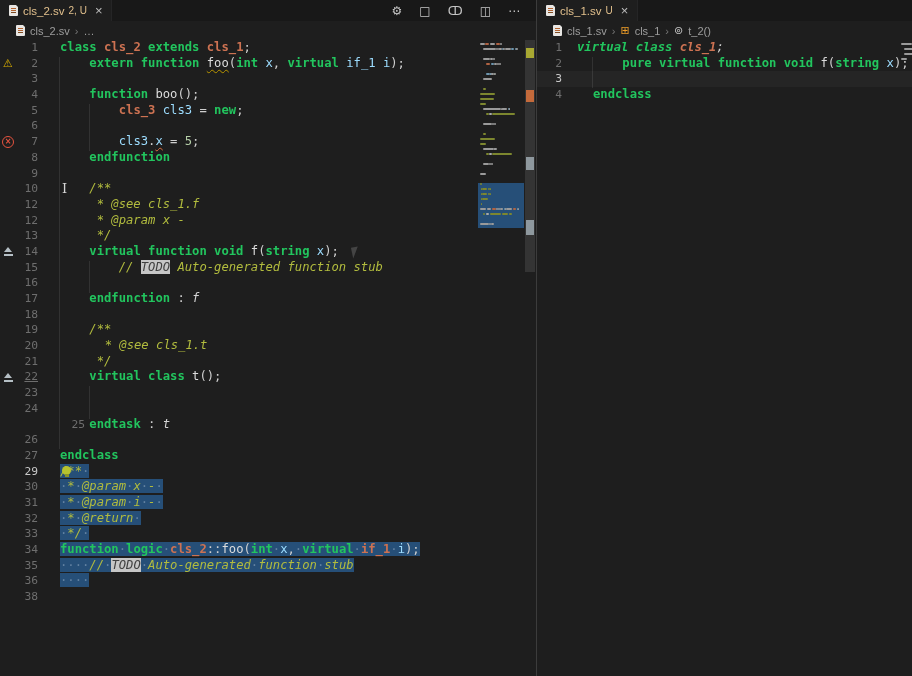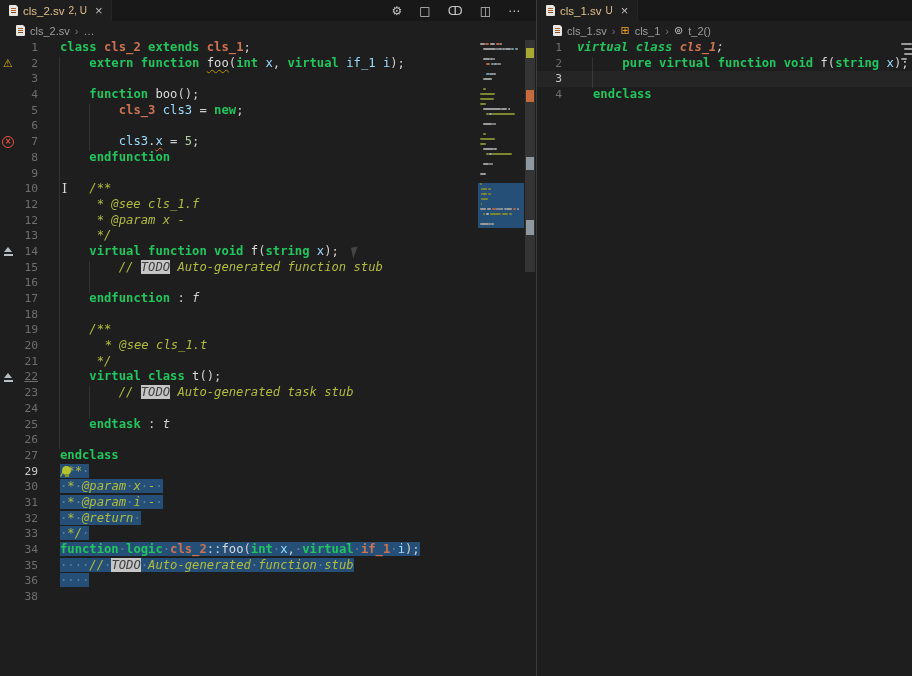--- a/index.html
+++ b/index.html
@@ -132,23 +132,23 @@
         <div class="code-line"><span class="ln-num" style="width: 38px;">13</span><span class="code-text" style="left: 60px;"><span class="tk-cmt">     */</span></span></div>
         <div class="code-line"><span class="ln-num" style="width: 38px;">14</span><span class="gicon"><span class="gi-hint"></span></span><span class="code-text" style="left: 60px;"><span class="tk-pln">    </span><span class="tk-kw">virtual function void </span><span class="tk-fn">f</span><span class="tk-pln">(</span><span class="tk-kw">string</span><span class="tk-pln"> </span><span class="tk-var">x</span><span class="tk-pln">);</span></span></div>
         <div class="code-line"><span class="ln-num" style="width: 38px;">15</span><span class="code-text" style="left: 60px;"><span class="tk-pln">        </span><span class="tk-cmt">// </span><span class="tk-todo">TODO</span><span class="tk-cmt"> Auto-generated function stub</span></span></div>
         <div class="code-line"><span class="ln-num" style="width: 38px;">16</span><span class="code-text" style="left: 60px;"></span></div>
         <div class="code-line"><span class="ln-num" style="width: 38px;">17</span><span class="code-text" style="left: 60px;"><span class="tk-pln">    </span><span class="tk-kw">endfunction</span><span class="tk-pln"> : </span><span class="tk-lbl">f</span></span></div>
         <div class="code-line"><span class="ln-num" style="width: 38px;">18</span><span class="code-text" style="left: 60px;"></span></div>
         <div class="code-line"><span class="ln-num" style="width: 38px;">19</span><span class="code-text" style="left: 60px;"><span class="tk-pln">    </span><span class="tk-cmt">/**</span></span></div>
         <div class="code-line"><span class="ln-num" style="width: 38px;">20</span><span class="code-text" style="left: 68px;"><span class="tk-cmt">     * @see cls_1.t</span></span></div>
         <div class="code-line"><span class="ln-num" style="width: 38px;">21</span><span class="code-text" style="left: 60px;"><span class="tk-cmt">     */</span></span></div>
         <div class="code-line"><span class="ln-num" style="width: 38px; text-decoration: underline;">22</span><span class="gicon"><span class="gi-hint"></span></span><span class="code-text" style="left: 60px;"><span class="tk-pln">    </span><span class="tk-kw">virtual class </span><span class="tk-fn">t</span><span class="tk-pln">();</span></span></div>
-        <div class="code-line"><span class="ln-num" style="width: 38px;">23</span><span class="code-text" style="left: 60px;"><span class="tk-pln">        </span><span class="tk-cmt">// </span><span class="tk-todo">TODO</span><span class="tk-cmt"> Auto-generated task stub</span></span></div>
+        <div class="code-line"><span class="ln-num" style="width: 38px;">23</span></div>
         <div class="code-line"><span class="ln-num" style="width: 38px;">24</span><span class="code-text" style="left: 60px;"></span></div>
-        <div class="code-line"><span class="ln-num" style="width: 38px;">25</span><span class="code-text" style="left: 60px;"><span class="tk-pln">    </span><span class="tk-kw">endtask</span><span class="tk-pln"> : </span><span class="tk-lbl">t</span></span></div>
+        <div class="code-line"><span class="ln-num" style="width: 38px; padding-left: 47px;">25</span><span class="code-text" style="left: 60px;"><span class="tk-pln">    </span><span class="tk-kw">endtask</span><span class="tk-pln"> : </span><span class="tk-lbl">t</span></span></div>
         <div class="code-line"><span class="ln-num" style="width: 38px;">26</span><span class="code-text" style="left: 60px;"></span></div>
         <div class="code-line"><span class="ln-num" style="width: 38px;">27</span><span class="code-text" style="left: 60px;"><span class="tk-kw">endclass</span></span></div>
         <div class="code-line"><span class="ln-num active" style="width: 38px;">29</span><span class="code-text" style="left: 60px;"><span class="sel"><span class="tk-cmt">/**</span><span class="tk-ws">·</span></span></span></div>
         <div class="code-line"><span class="ln-num" style="width: 38px;">30</span><span class="code-text" style="left: 60px;"><span class="sel"><span class="tk-ws">·</span><span class="tk-cmt">*</span><span class="tk-ws">·</span><span class="tk-cmt">@param</span><span class="tk-ws">·</span><span class="tk-cmt">x</span><span class="tk-ws">·</span><span class="tk-cmt">-</span><span class="tk-ws">·</span></span></span></div>
         <div class="code-line"><span class="ln-num" style="width: 38px;">31</span><span class="code-text" style="left: 60px;"><span class="sel"><span class="tk-ws">·</span><span class="tk-cmt">*</span><span class="tk-ws">·</span><span class="tk-cmt">@param</span><span class="tk-ws">·</span><span class="tk-cmt">i</span><span class="tk-ws">·</span><span class="tk-cmt">-</span><span class="tk-ws">·</span></span></span></div>
         <div class="code-line"><span class="ln-num" style="width: 38px;">32</span><span class="code-text" style="left: 60px;"><span class="sel"><span class="tk-ws">·</span><span class="tk-cmt">*</span><span class="tk-ws">·</span><span class="tk-cmt">@return</span><span class="tk-ws">·</span></span></span></div>
         <div class="code-line"><span class="ln-num" style="width: 38px;">33</span><span class="code-text" style="left: 60px;"><span class="sel"><span class="tk-ws">·</span><span class="tk-cmt">*/</span><span class="tk-ws">·</span></span></span></div>
         <div class="code-line"><span class="ln-num" style="width: 38px;">34</span><span class="code-text" style="left: 60px;"><span class="sel"><span class="tk-kw">function</span><span class="tk-ws">·</span><span class="tk-kw">logic</span><span class="tk-ws">·</span><span class="tk-type">cls_2</span><span class="tk-pln">::</span><span class="tk-fn">foo</span><span class="tk-pln">(</span><span class="tk-kw">int</span><span class="tk-ws">·</span><span class="tk-var">x</span><span class="tk-pln">,</span><span class="tk-ws">·</span><span class="tk-kw">virtual</span><span class="tk-ws">·</span><span class="tk-type">if_1</span><span class="tk-ws">·</span><span class="tk-var">i</span><span class="tk-pln">);</span></span></span></div>
         <div class="code-line"><span class="ln-num" style="width: 38px;">35</span><span class="code-text" style="left: 60px;"><span class="sel"><span class="tk-ws">····</span><span class="tk-cmt">//</span><span class="tk-ws">·</span><span class="tk-todo">TODO</span><span class="tk-ws">·</span><span class="tk-cmt">Auto-generated</span><span class="tk-ws">·</span><span class="tk-cmt">function</span><span class="tk-ws">·</span><span class="tk-cmt">stub</span></span></span></div>
         <div class="code-line"><span class="ln-num" style="width: 38px;">36</span><span class="code-text" style="left: 60px;"><span class="sel"><span class="tk-ws">····</span></span></span></div>

